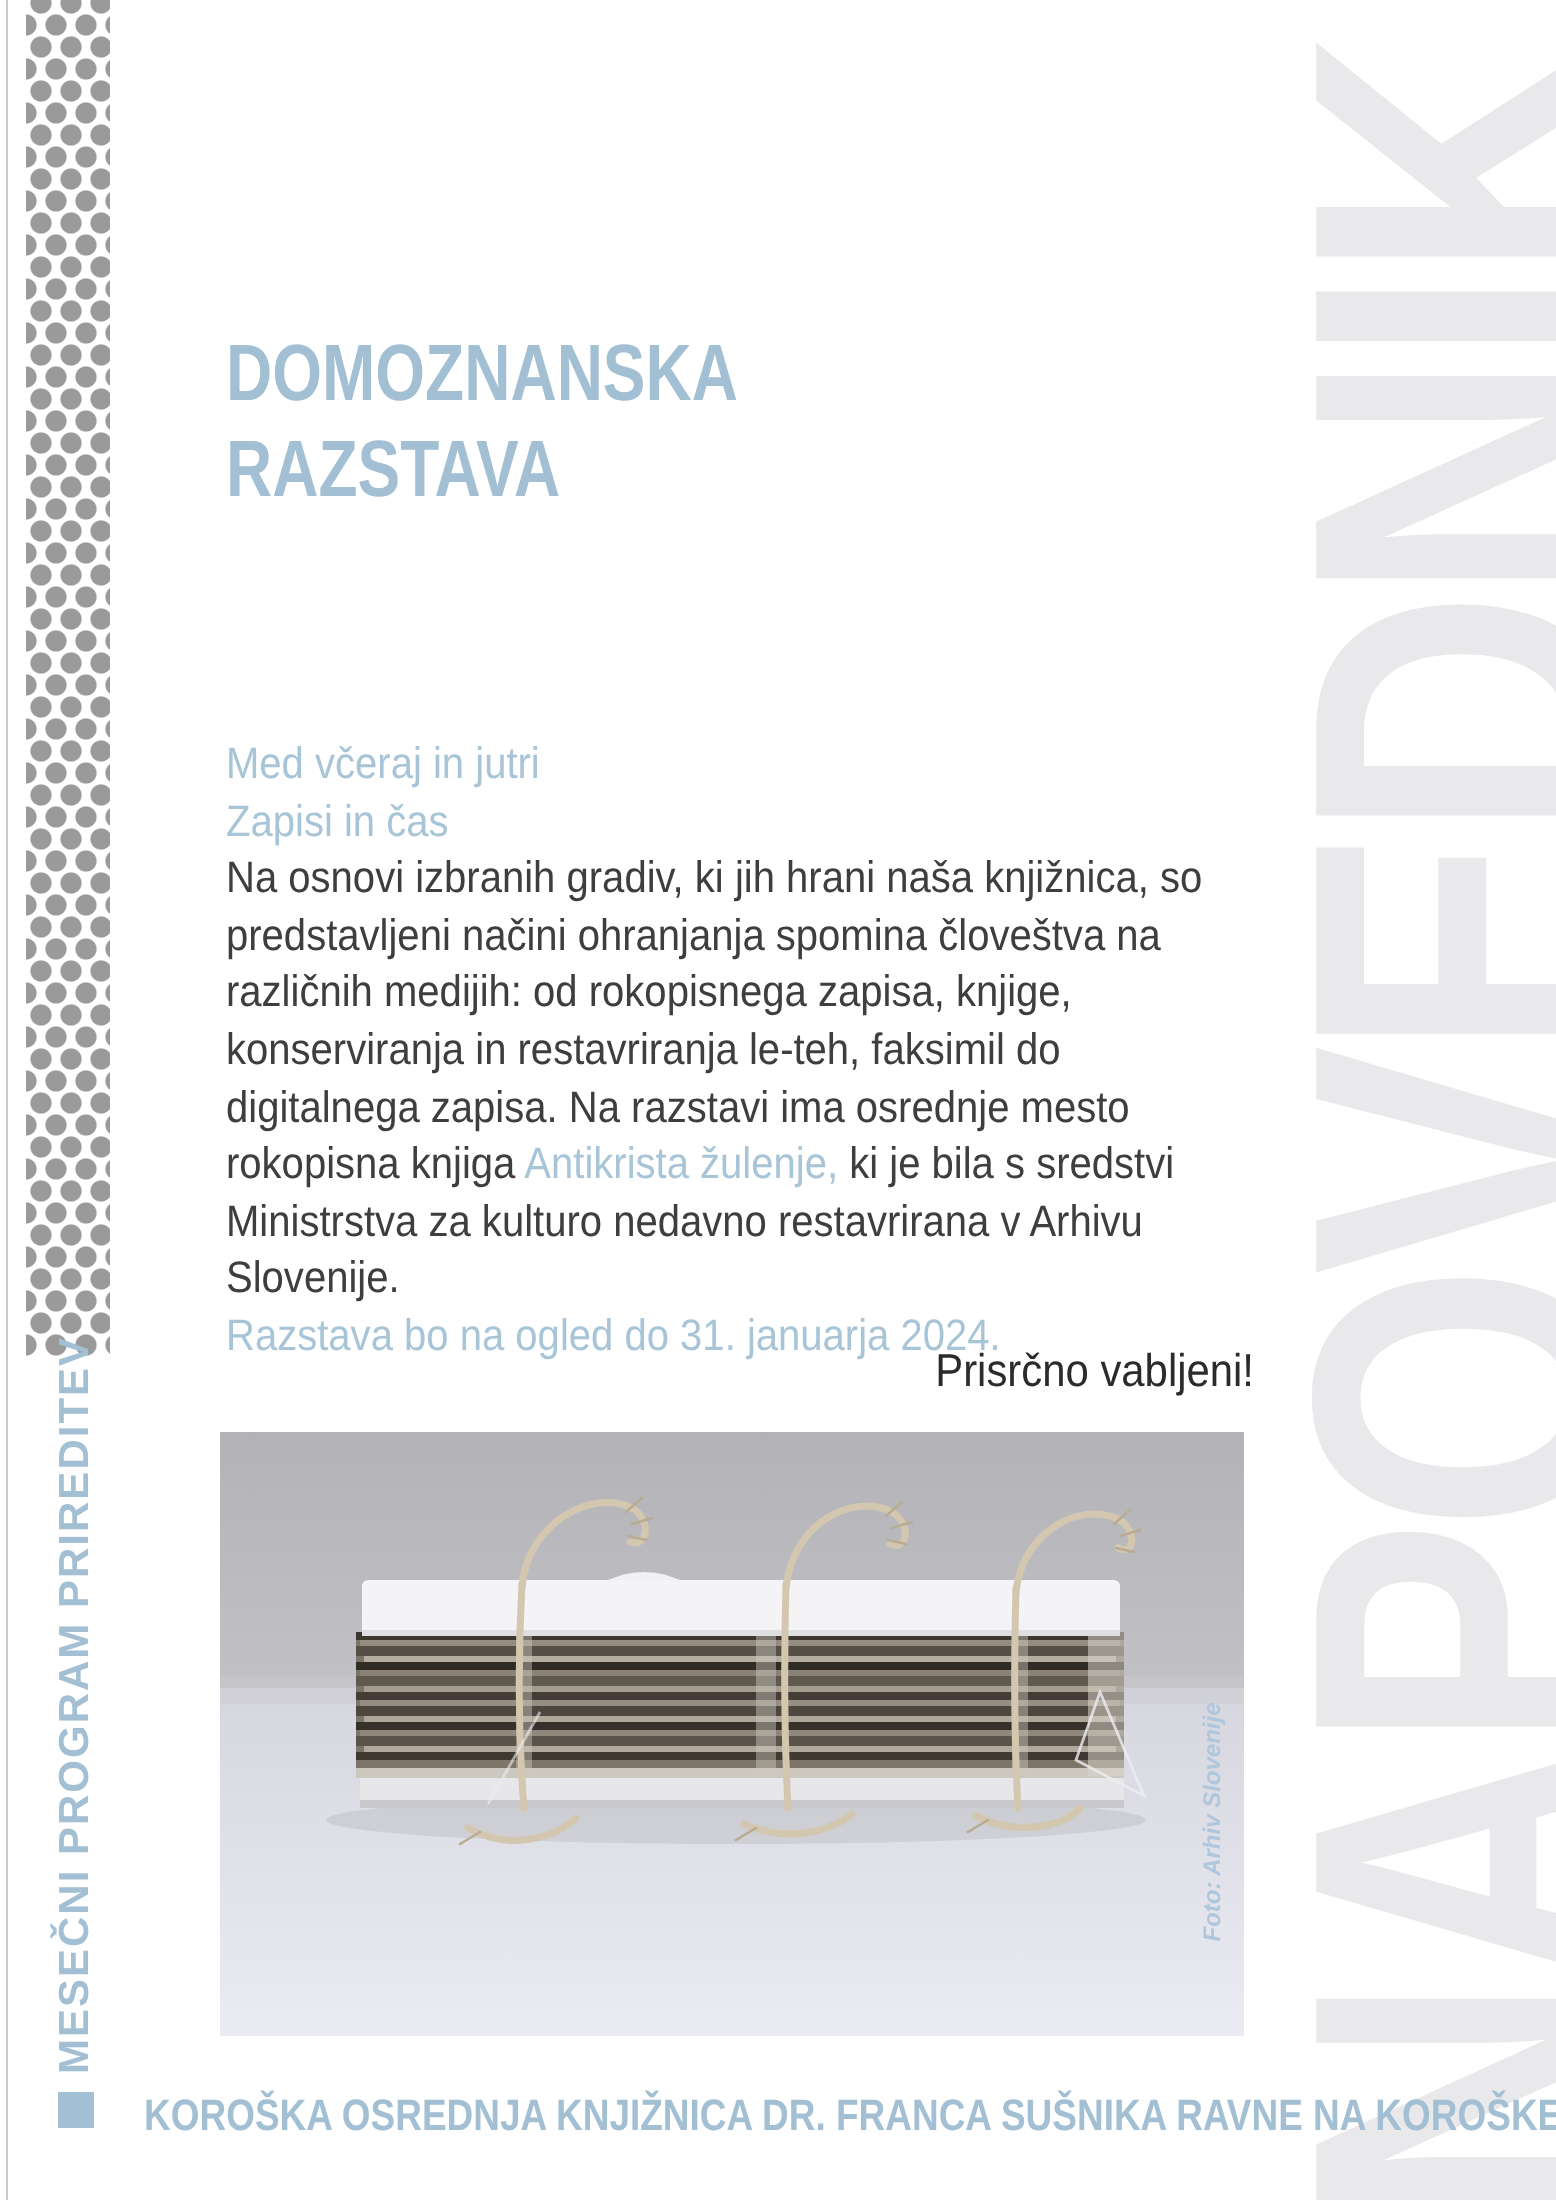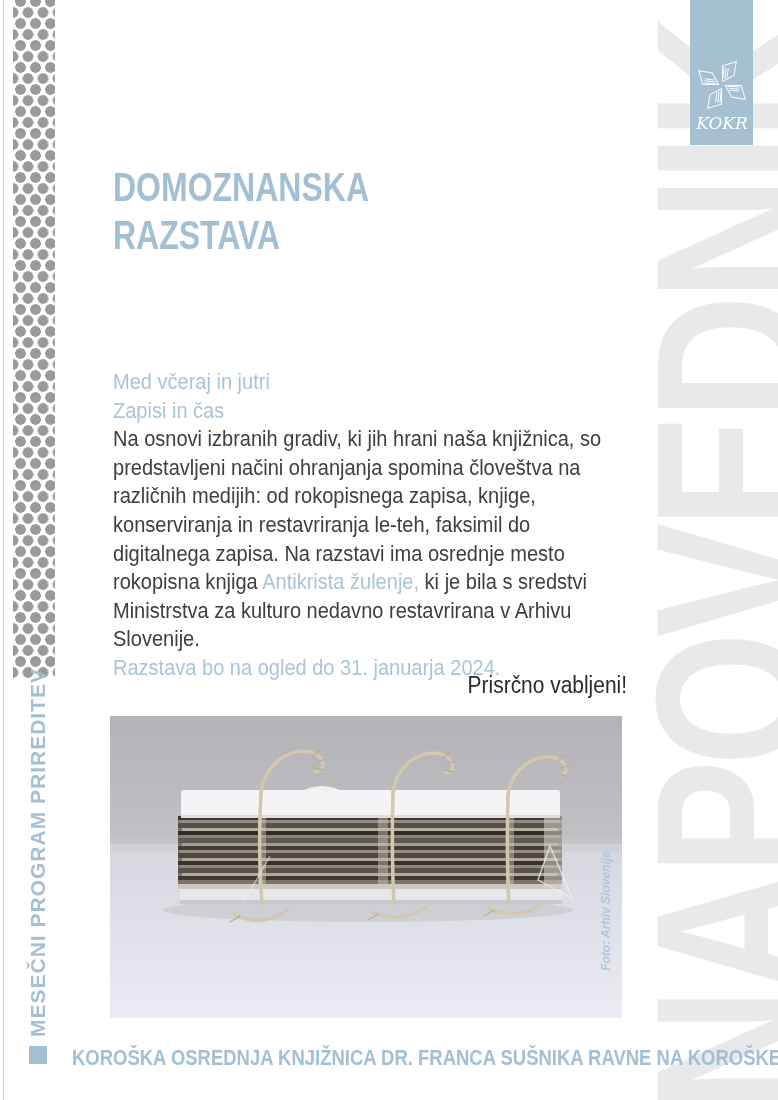--- a/index.html
+++ b/index.html
@@ -83,47 +83,20 @@
 </head>
 <body>
 
 <div class="page">
 
   <div class="watermark">NAPOVEDNIK</div>
 
   <div class="edge-line"></div>
   <div class="dots"></div>
 
-  <div class="banner">
-    <svg class="logo-svg" width="56" height="86" viewBox="0 0 56 86">
-      <g stroke="#ffffff" fill="none" stroke-width="1" opacity="0.95">
-        <g transform="translate(28,32)">
-          <g transform="rotate(40)">
-            <g>
-              <path d="M3,-2 L15,-12 L27,-4 L15,3 Z"></path>
-                <path d="M5,-3 L15,-10 M7,-2 L16,-8 M9,-1 L17,-6"></path>
-            </g>
-            <g transform="rotate(90)">
-              <path d="M3,-2 L15,-12 L27,-4 L15,3 Z"></path>
-                <path d="M5,-3 L15,-10 M7,-2 L16,-8 M9,-1 L17,-6"></path>
-            </g>
-            <g transform="rotate(180)">
-              <path d="M3,-2 L15,-12 L27,-4 L15,3 Z"></path>
-                <path d="M5,-3 L15,-10 M7,-2 L16,-8 M9,-1 L17,-6"></path>
-            </g>
-            <g transform="rotate(270)">
-              <path d="M3,-2 L15,-12 L27,-4 L15,3 Z"></path>
-                <path d="M5,-3 L15,-10 M7,-2 L16,-8 M9,-1 L17,-6"></path>
-            </g>
-          </g>
-        </g>
-      </g>
-      <text x="28" y="76" text-anchor="middle" fill="#ffffff" font-family="DejaVu Serif, serif" font-style="italic" font-size="17">KOKR</text>
-    </svg>
-  </div>
 
   <div class="content">
 
     <div class="title">
       <div>DOMOZNANSKA</div>
       <div>RAZSTAVA</div>
     </div>
 
 
     <div class="body-block">

